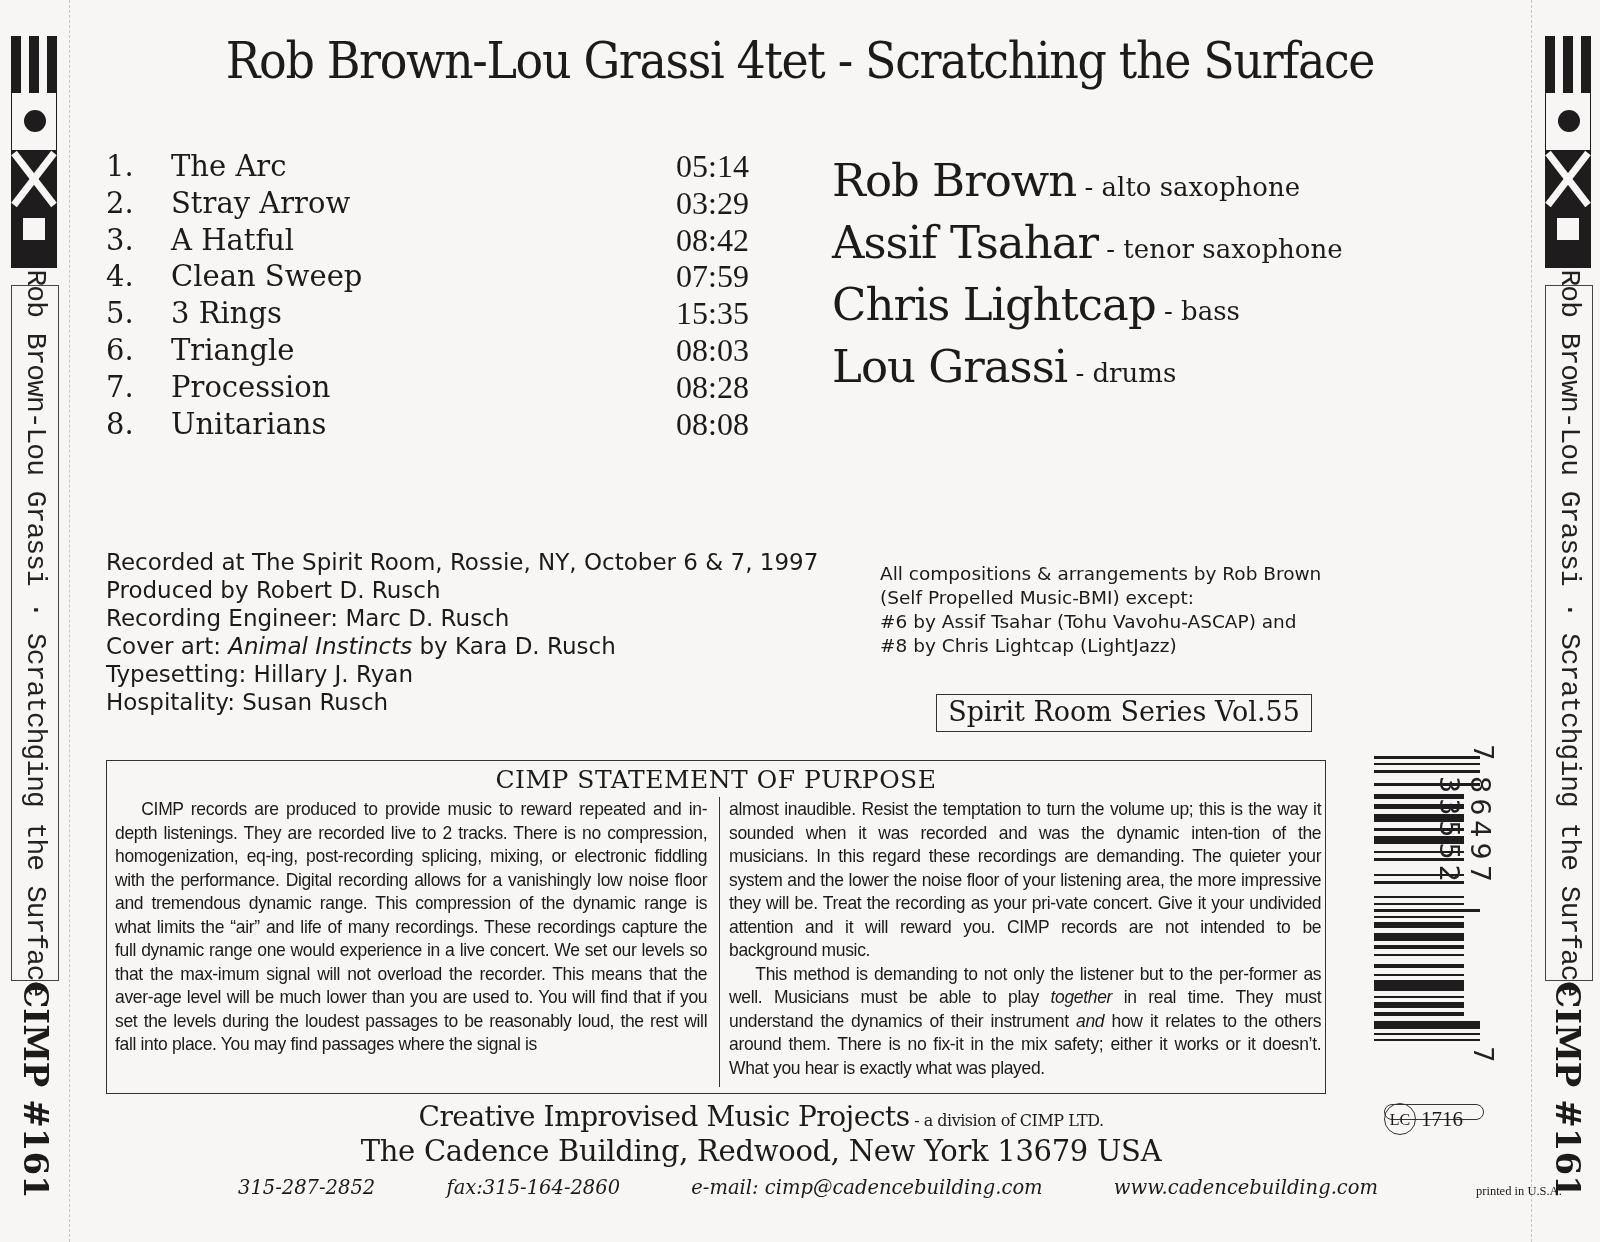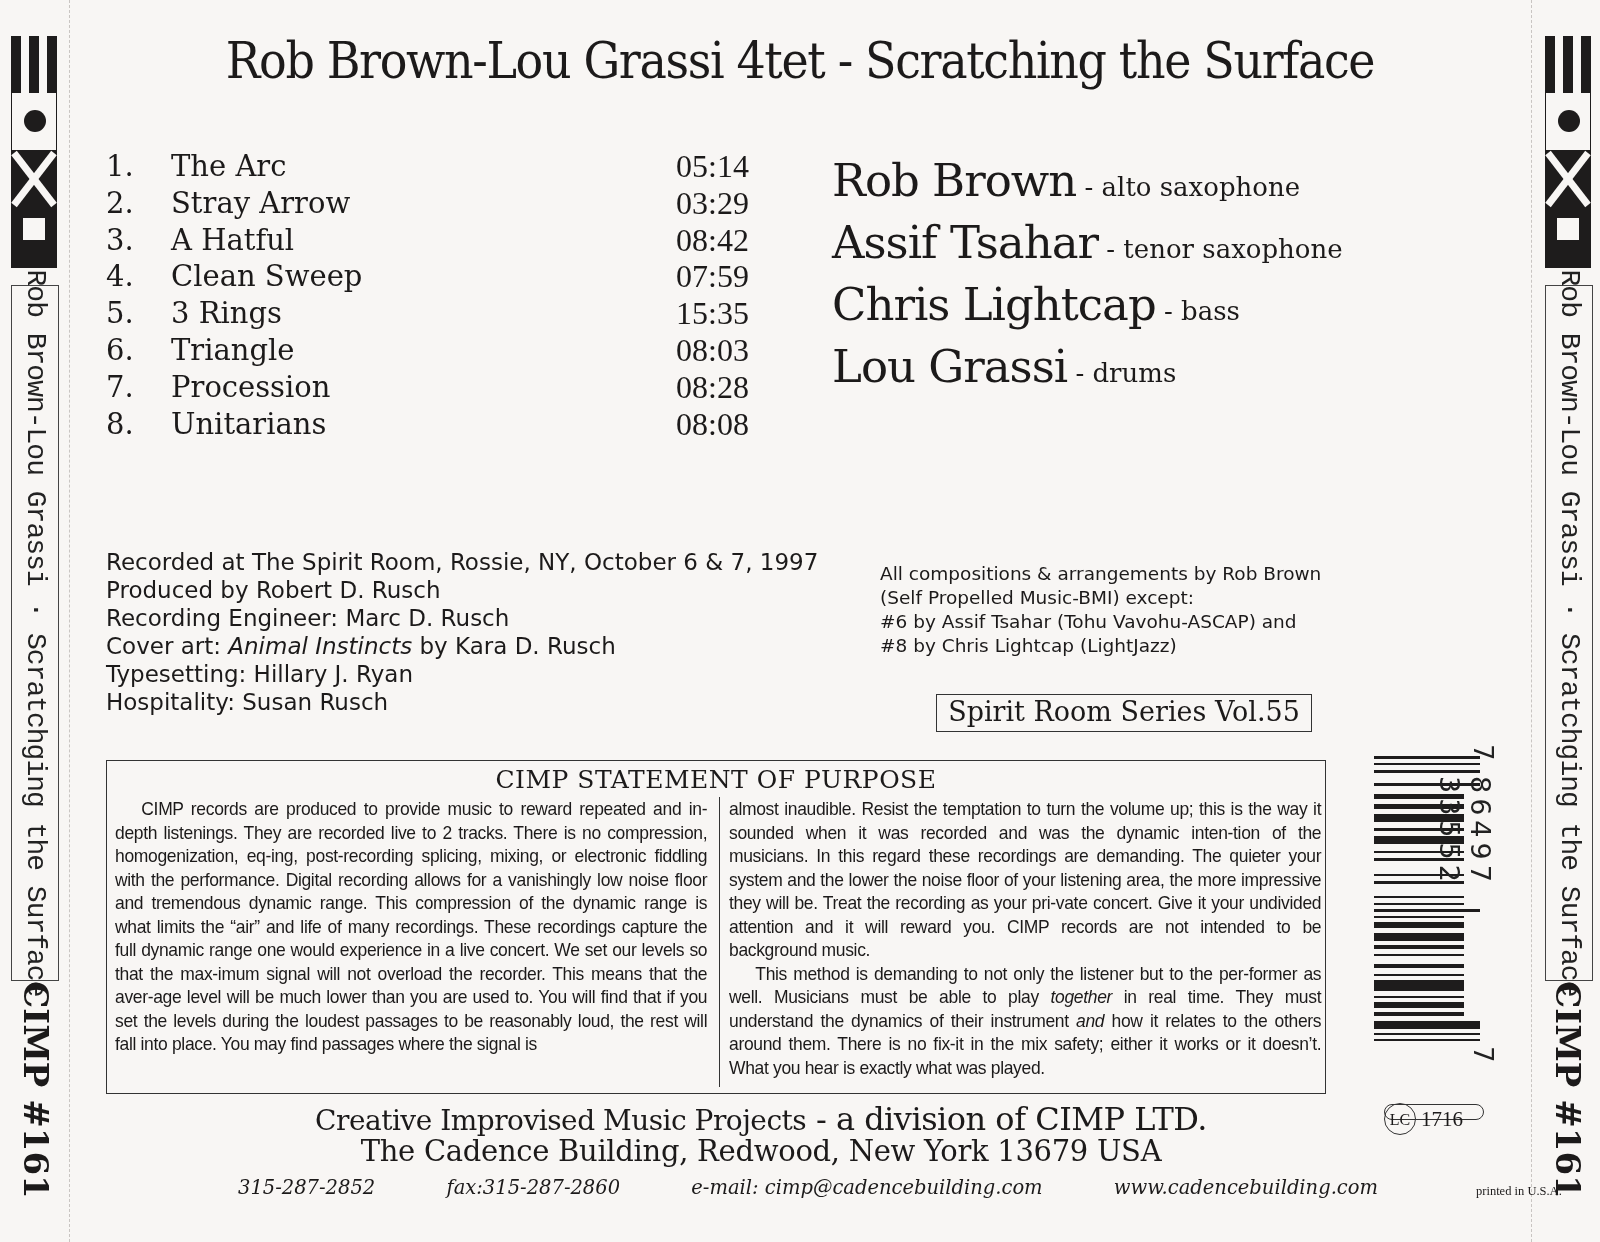--- a/index.html
+++ b/index.html
@@ -36,21 +36,21 @@
   .stmt-col { position:absolute; top:36px; width:596px; font-family:"Liberation Sans", sans-serif; font-size:18.6px; line-height:23.5px; text-align:justify; letter-spacing:-0.35px; transform:scaleX(0.94); transform-origin:left top; }
   .stmt-col.left { left:8px; width:630px; }
   .stmt-col.right { left:622px; width:630px; }
   .stmt-divider { position:absolute; left:612px; top:36px; width:0; height:290px; border-left:1.5px solid #333; }
   .stmt-col p { margin:0; text-indent:28px; }
   .stmt-col p.noindent { text-indent:0; }
   .barcode { left:1374px; top:756px; width:106px; height:334px; }
   .bc-digit { position:absolute; font-family:"DejaVu Sans", sans-serif; font-size:26px; transform:rotate(90deg); transform-origin:left top; color:#222; }
   .bottom { left:226px; width:1070px; text-align:center; font-family:"DejaVu Serif", serif; }
   .company { top:1100px; font-size:28px; letter-spacing:-0.5px; }
-  .company .small { font-size:32px; }
+  .company .small { font-size:16px; }
   .address { top:1134px; font-size:29px; letter-spacing:-0.3px; }
   .contact { top:1176px; left:238px; width:1140px; display:flex; justify-content:space-between; font-family:"DejaVu Serif", serif; font-size:19.5px;font-style:italic; }
   .lc { left:1384px; top:1104px; height:16px; width:100px; border:1.5px solid #333; border-radius:16px; box-sizing:border-box; }
   .lc .circ { position:absolute; left:-1px; top:-2px; width:32px; height:32px; border:1.5px solid #333; border-radius:50%; font-family:"Liberation Serif", serif; font-size:16px; line-height:32px; text-align:center; box-sizing:border-box; }
   .lc .num { position:absolute; left:36px; top:2px; font-family:"Liberation Serif", serif; font-size:21px; }
   .printed { left:1476px; top:1184px; font-family:"Liberation Serif", serif; font-size:12.5px; }
 </style>
 </head>
 <body>
 
@@ -223,17 +223,17 @@
 
 <div class="abs lc">
   <span class="circ">LC</span>
   <span class="num">1716</span>
 </div>
 
 <div class="abs bottom company"><span>Creative Improvised Music Projects</span><span class="small"> - a division of CIMP LTD.</span></div>
 <div class="abs bottom address">The Cadence Building, Redwood, New York 13679 USA</div>
 <div class="abs contact">
   <span>315-287-2852</span>
-  <span>fax:315-287-2860</span>
+  <span>fax:315-164-2860</span>
   <span>e-mail: cimp@cadencebuilding.com</span>
   <span>www.cadencebuilding.com</span>
 </div>
 <div class="abs printed">printed in U.S.A.</div>
 
 </body></html>

